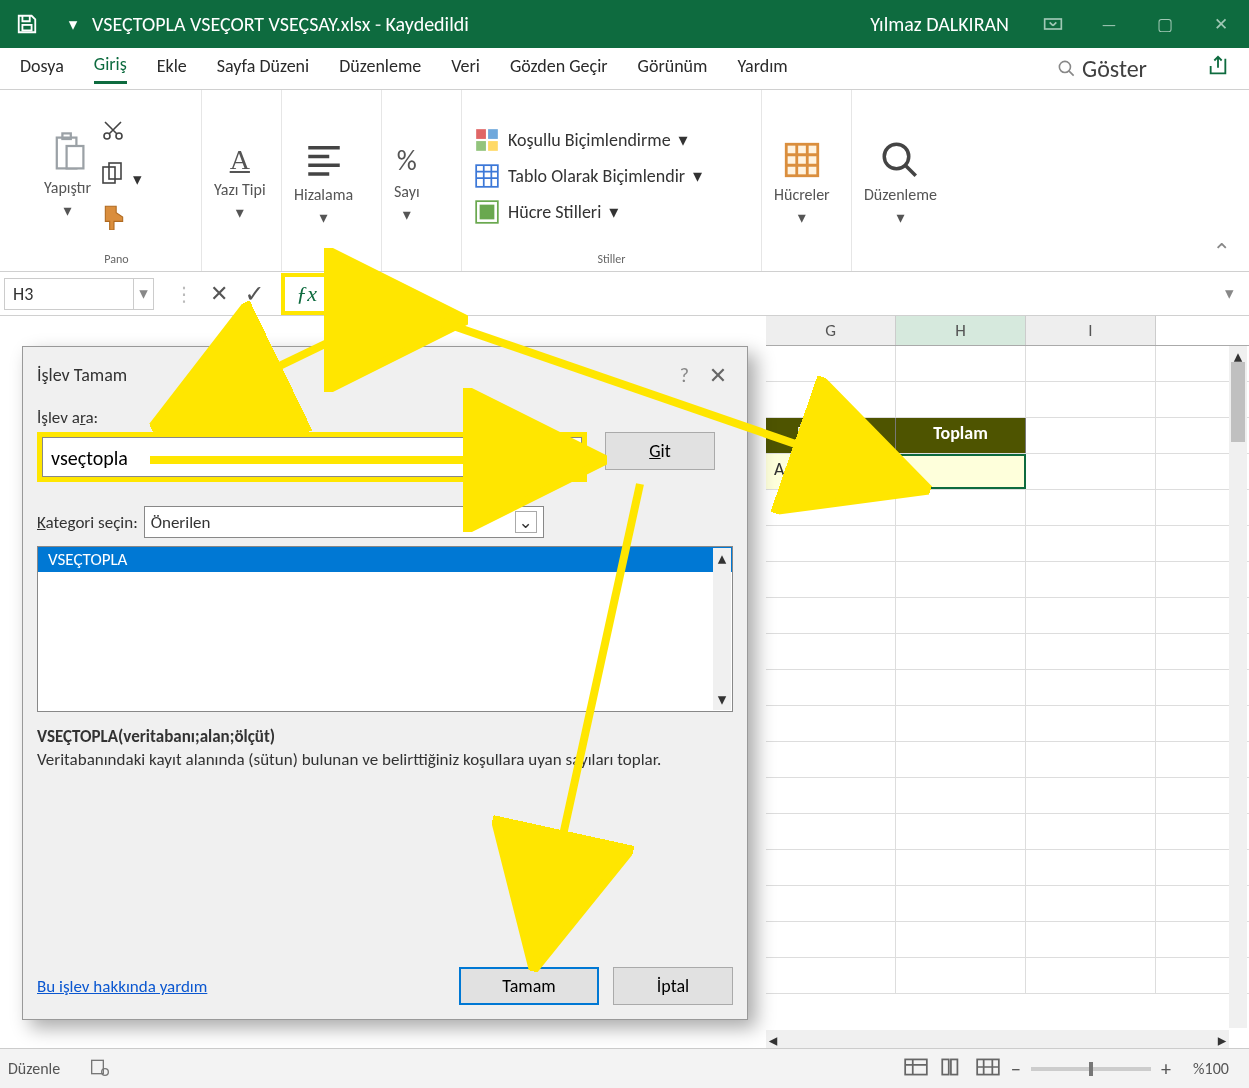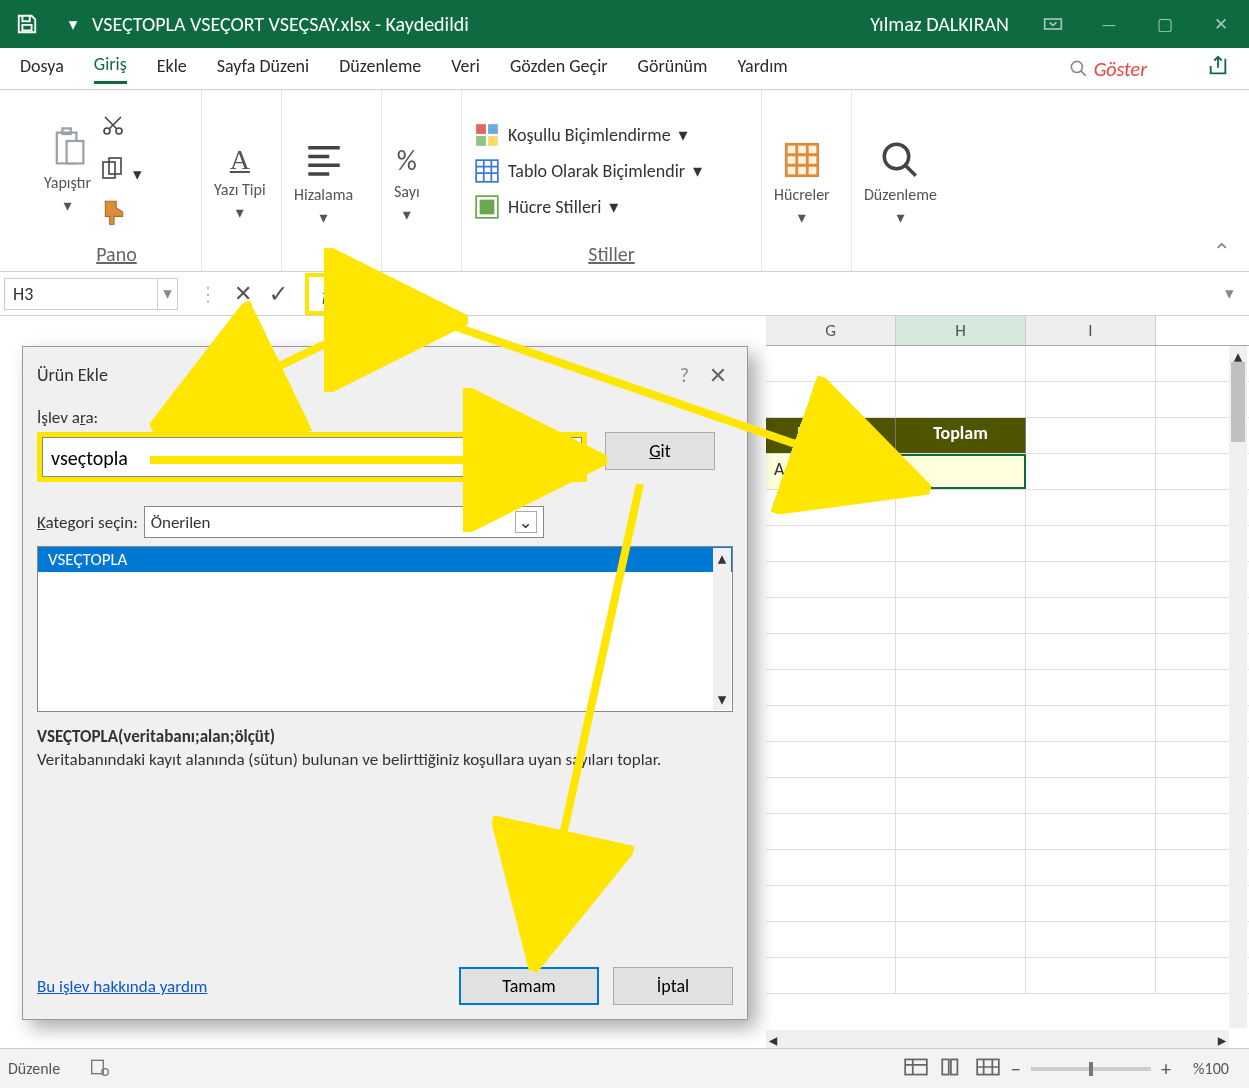--- a/index.html
+++ b/index.html
@@ -17,32 +17,32 @@
 
 .ribbon-tabs { height: 42px; background: #fff; display: flex; align-items: center; padding: 0 20px; border-bottom: 1px solid #d0d0d0; gap: 30px; font-size: 18px; color: #2a2a2a; }
 .rtab { cursor: pointer; padding-bottom: 6px; }
 .rtab.active { color: #0e6b3f; border-bottom: 3px solid #0e6b3f; font-weight: 400; }
 .ribbon-right { margin-left: auto; display: flex; align-items: center; gap: 6px; }
 
 
 .ribbon-body { height: 182px; background: #fff; border-bottom: 1px solid #d0d0d0; display: flex; }
 .rgroup { border-right: 1px solid #e6e6e6; padding: 10px 12px 2px; display: flex; flex-direction: column; }
 .rgroup-content { flex: 1; display: flex; align-items: center; gap: 10px; }
-.rgroup-label { text-align: center; font-size: 20px; color: #666; padding-bottom: 3px; text-decoration: underline; }
+.rgroup-label { text-align: center; font-size: 12px; color: #666; padding-bottom: 3px; }
 .big-btn { display: flex; flex-direction: column; align-items: center; gap: 4px; font-size: 16px; color: #555; }
 .big-btn svg, .big-icon { width: 42px; height: 42px; }
 .small-btns { display: flex; flex-direction: column; gap: 14px; }
 .collapse-arrow { margin-left: auto; padding: 6px 18px; }
 
 .stiller-list { display: flex; flex-direction: column; gap: 10px; }
 .stiller-item { display: flex; align-items: center; gap: 8px; font-size: 18px; }
 
 
 .formula-bar { height: 44px; display: flex; align-items: center; border-bottom: 1px solid #d0d0d0; padding: 0 4px; position: relative; }
-.name-box { width: 154px; height: 32px; border: 1px solid #ccc; background: #fff; padding: 2px 8px; font-size: 18px; display: flex; align-items: center; }
+.name-box { width: 130px; height: 32px; border: 1px solid #ccc; background: #fff; padding: 2px 8px; font-size: 18px; display: flex; align-items: center; }
 .name-box-dd { width: 20px; display: flex; align-items: center; justify-content: center; color: #888; border: 1px solid #ccc; border-left: none; height: 32px; }
 .fbar-btns { display: flex; align-items: center; margin-left: 20px; gap: 16px; }
 .fx-btn { width: 52px; height: 42px; display: flex; align-items: center; justify-content: center; font-style: italic; font-size: 22px; color: #0e6b3f; border: 4px solid #ffe600; background: #fff; font-family: serif; text-align: center; }
 .formula-input { flex: 1; margin-left: 16px; font-size: 20px; padding: 2px 6px; height: 32px; border: none; }
 .fbar-dd { width: 20px; color: #888; }
 
 
 .sheet { position: absolute; top: 316px; left: 0; right: 0; bottom: 40px; background: #fff; }
 .col-headers { height: 30px; display: flex; border-bottom: 1px solid #aaa; }
 .ch { border-right: 1px solid #ccc; text-align: center; font-size: 17px; color: #555; display: flex; align-items: center; justify-content: center; background: #eee; }
@@ -130,21 +130,21 @@
   <span class="rtab">Düzenleme</span>
   <span class="rtab">Veri</span>
   <span class="rtab">Gözden Geçir</span>
   <span class="rtab">Görünüm</span>
   <span class="rtab">Yardım</span>
   <div class="ribbon-right">
     <svg width="19" height="19" viewBox="0 0 24 24" fill="none" stroke="#888" stroke-width="2">
         <circle cx="10" cy="10" r="7"></circle>
         <path d="M21 21l-6-6"></path>
       </svg>
-    <span style="font-size:20px;color:#ef4444;font-style:italic;">Göster</span>
+    <span style="font-size:24px;color:#404040;">Göster</span>
   </div>
   <div style="margin-left:30px;">
     <svg width="22" height="22" viewBox="0 0 24 24" fill="none" stroke="#0e6b3f" stroke-width="2">
         <path d="M4 12v8h16V4"></path>
         <path d="M12 14V2M8 6l4-4 4 4"></path>
       </svg>
   </div>
 </div>
 
 <div class="ribbon-body">
@@ -395,21 +395,21 @@
   </div>
   <div style="position:absolute;left:766px;right:20px;bottom:0;height:18px;background:#f0f0f0;display:flex;">
     <div style="width:14px;text-align:center;">◂</div>
       <div style="flex:1;margin:2px;height:14px;"></div>
       <div style="width:14px;text-align:center;">▸</div>
   </div>
 </div>
 
 <div class="dialog">
   <div class="dialog-title-row">
-    <div class="dialog-title">Ürün Ekle</div>
+    <div class="dialog-title">İşlev Tamam</div>
     <div class="dlg-help">?</div>
     <div class="dlg-x">✕</div>
   </div>
   <div class="dlg-body">
     <div class="dlg-label"><span>İşlev a</span><span style="text-decoration:underline;">r</span><span>a:</span></div>
     <div class="dlg-row-search">
       <div class="search-box-wrap">
         <div class="search-box">
           <input class="search-input-inner" value="vseçtopla" style="">
         </div>

